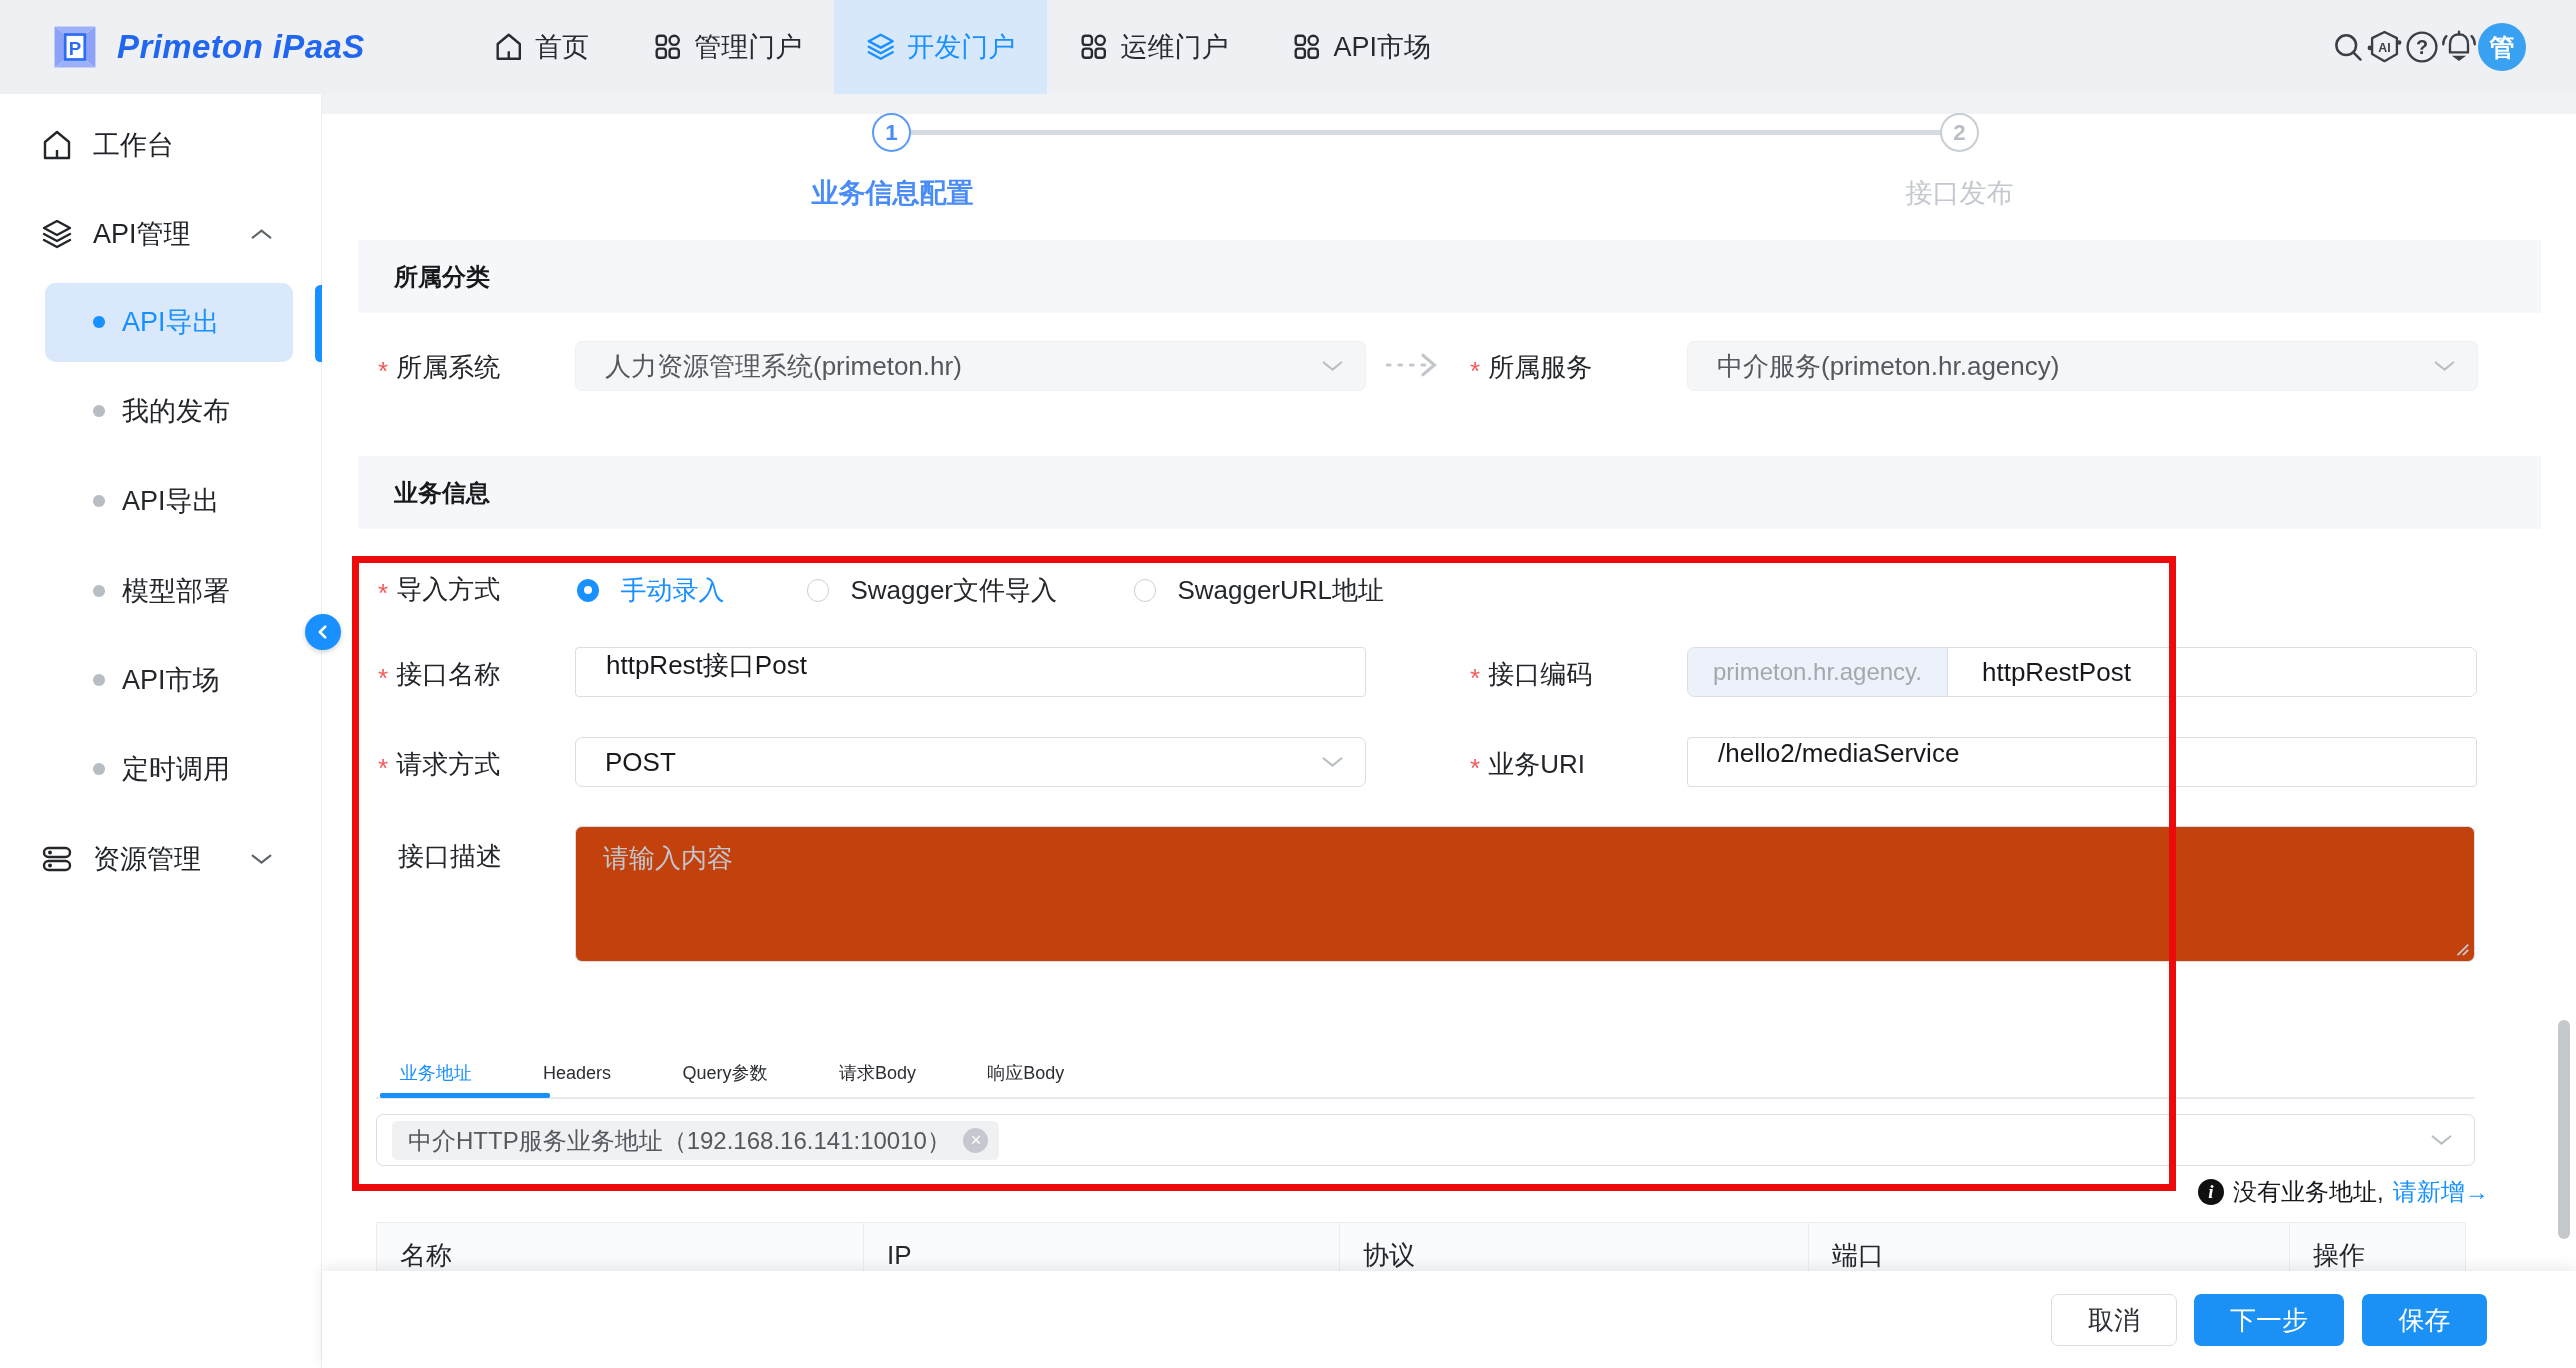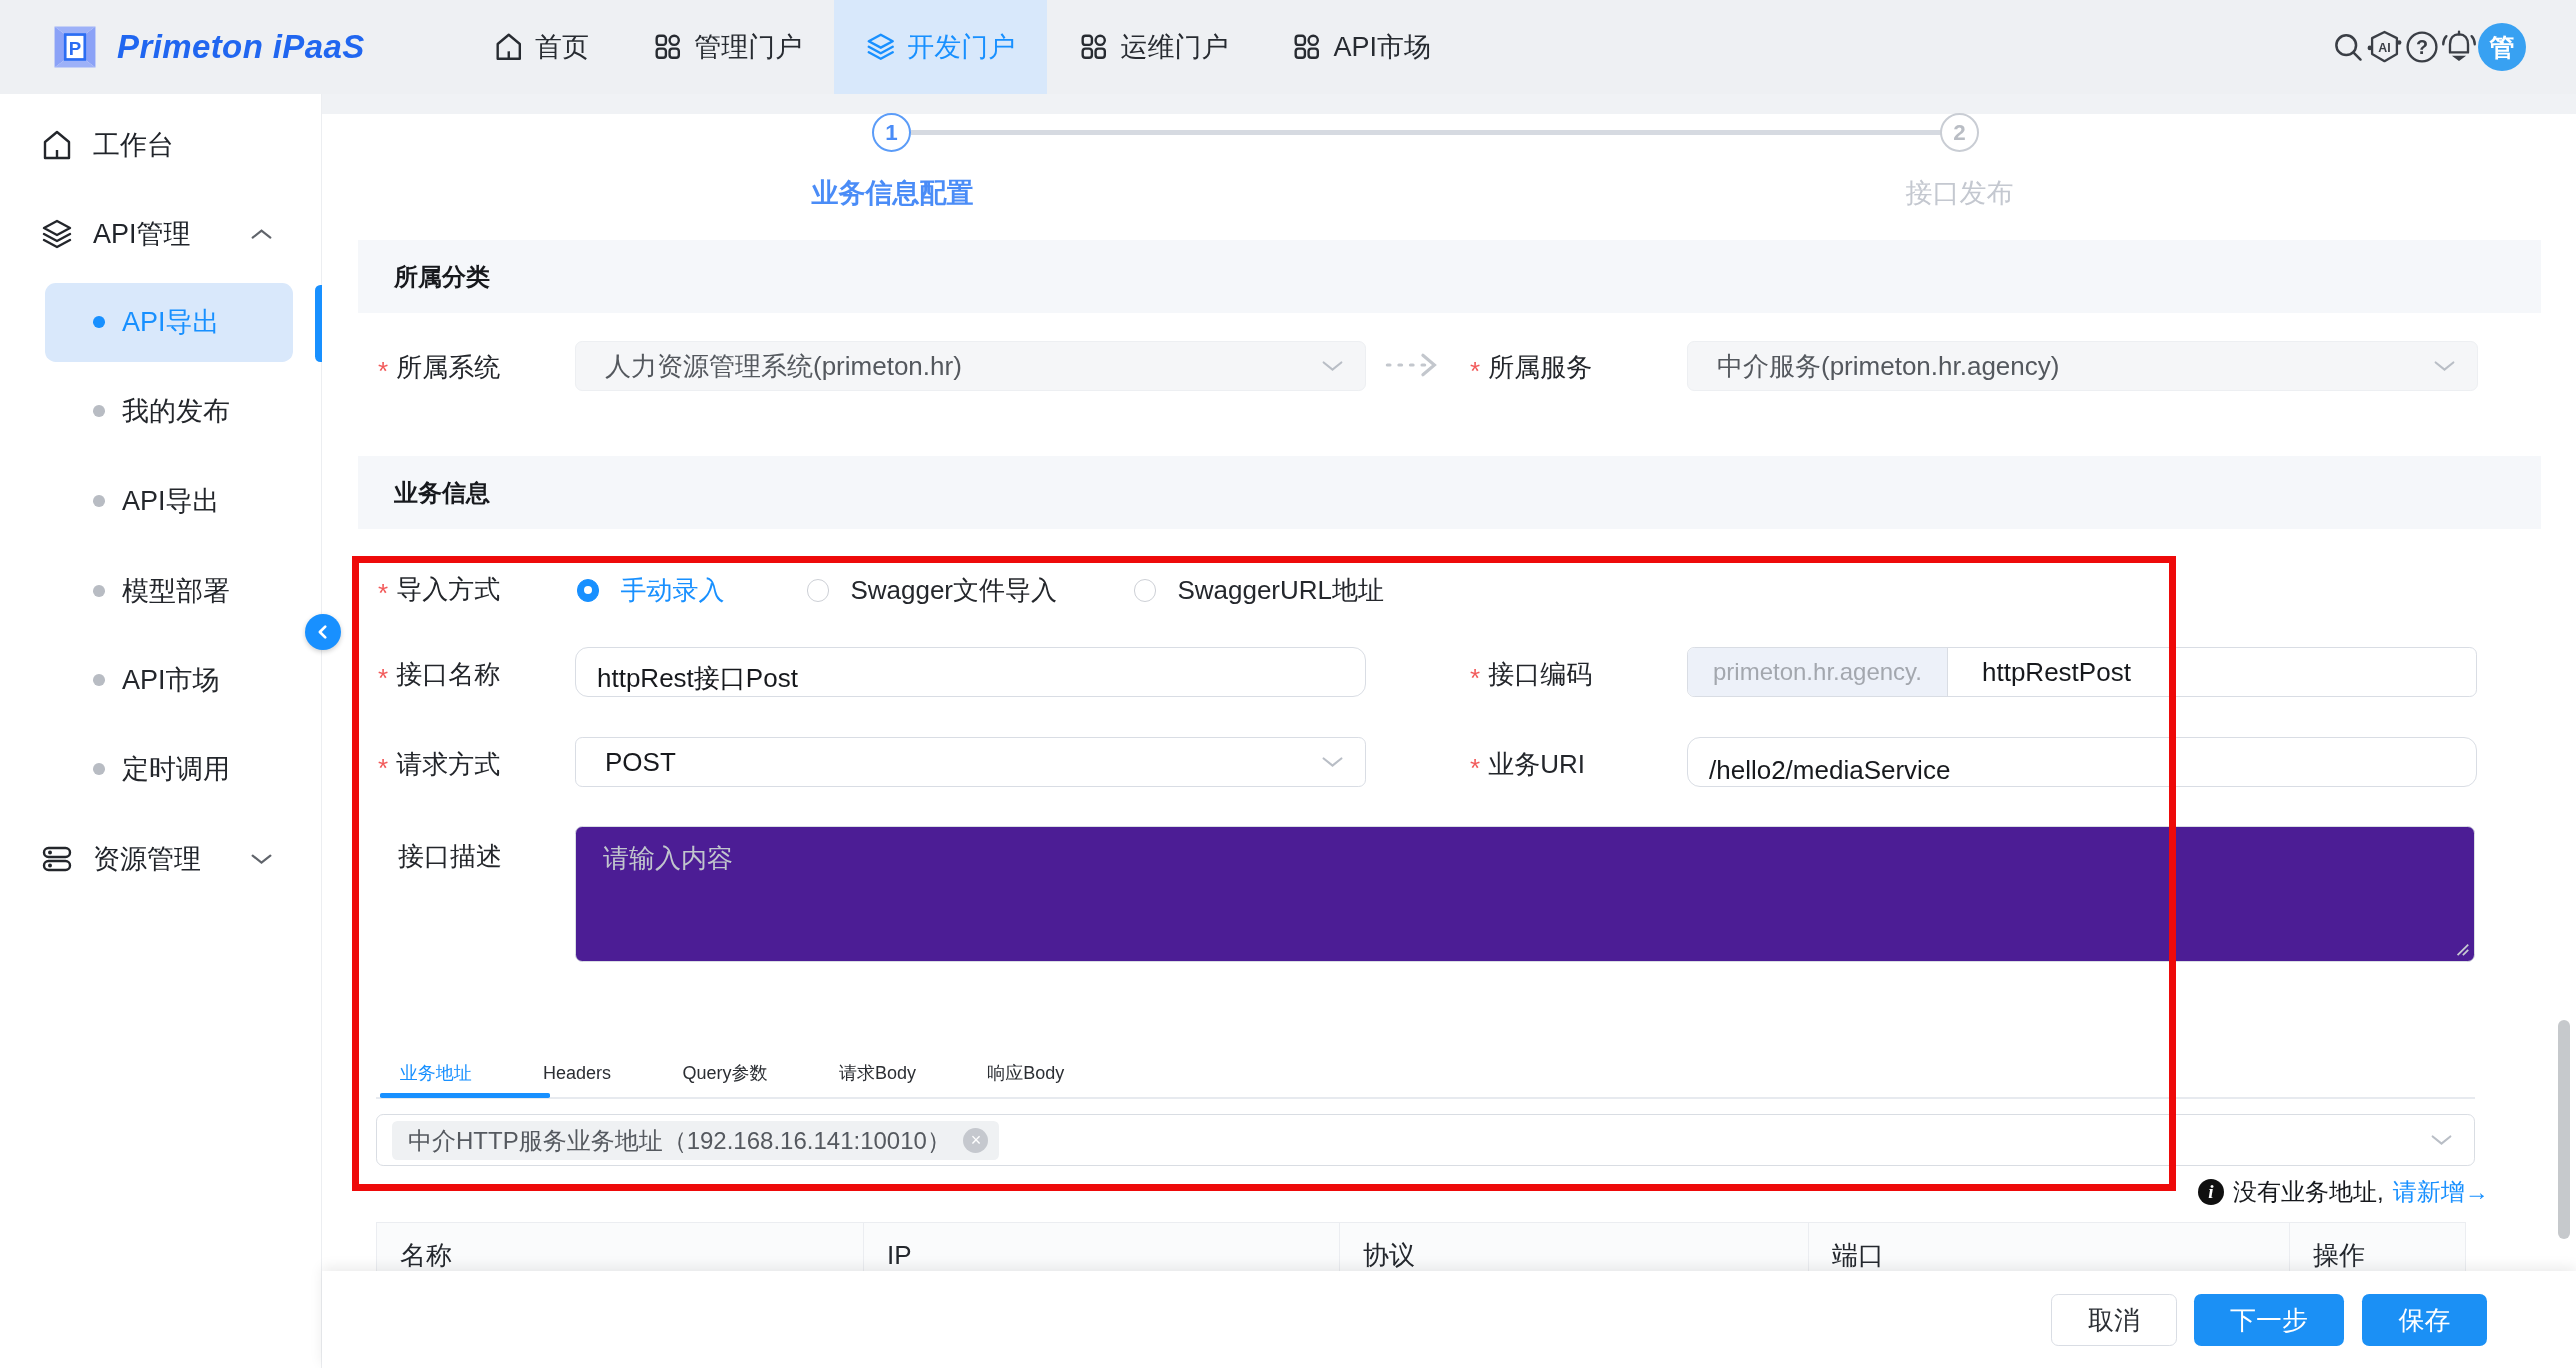--- a/index.html
+++ b/index.html
@@ -49,30 +49,30 @@
 
   
   .band{position:absolute;left:358px;width:2183px;height:73px;background:#f5f7fa;display:flex;align-items:center;padding-left:36px;font-size:24px;font-weight:700;color:#17191d}
 
   
   .flabel{position:absolute;height:30px;display:flex;align-items:center;gap:8px;font-size:26px;color:#23262b;white-space:nowrap}
   .req{color:#f25a5a;transform:translateY(3.6px);font-size:26px}
   .sel{position:absolute;height:50px;background:#f5f6f8;border:0.9px solid #edeff2;border-radius:7.2px;display:flex;align-items:center;padding:0 63px 0 29px;font-size:26px;color:#54585e;cursor:pointer}
   .sel.editable{background:#fff;border:1.8px solid #d9dde4;color:#17191d}
   .chev-abs{position:absolute;right:21.5px;top:50%;transform:translateY(-50%)}
-  .inp{position:absolute;height:50px;background:#fff;border:1.8px solid #d9dde4;border-radius:13px;display:flex;align-items:flex-end;padding:0 21px;font-size:26px;color:#17191d}
+  .inp{position:absolute;height:50px;background:#fff;border:1.8px solid #d9dde4;border-radius:4px;display:flex;align-items:flex-start;padding:0 30px;font-size:26px;color:#17191d}
   .inp-group{position:absolute;height:50px;border:1.8px solid #d9dde4;border-radius:7.2px;background:#fff;display:flex;overflow:hidden}
   .inp-prefix{width:260px;background:#edf1f9;border-right:1.8px solid #d9dde4;display:flex;align-items:center;justify-content:center;font-size:24px;color:#a3a7ae}
   .inp-val{flex:1;display:flex;align-items:center;padding-left:34px;font-size:26px;color:#17191d}
   .radio{position:absolute;display:flex;align-items:center;gap:21px;font-size:26px;color:#24272c;cursor:pointer}
   .rdot{width:22.4px;height:22.4px;border-radius:50%;border:1.8px solid #cdd0d6;background:#fff;position:relative;flex:none}
   .radio.on{color:#1890ff}
   .radio.on .rdot{background:#1890ff;border-color:#1890ff}
   .radio.on .rdot::after{content:"";position:absolute;left:50%;top:50%;transform:translate(-50%,-50%);width:8px;height:8px;border-radius:50%;background:#fff}
-  .txtarea{position:absolute;background:#4c1d95;border:1.8px solid #d9dde4;border-radius:7.2px;padding:14.3px 27px;font-size:26px;color:#c1c6cd;cursor:text}
+  .txtarea{position:absolute;background:#c2410c;border:1.8px solid #d9dde4;border-radius:7.2px;padding:14.3px 27px;font-size:26px;color:#c1c6cd;cursor:text}
   .resize-c{position:absolute;right:4.5px;bottom:4.5px}
 
   
   .tabs{position:absolute;left:380px;top:1054px;display:flex;height:39px}
   .tab{padding:0 19.7px;margin-right:32px;line-height:39px;font-size:18px;color:#2b2e33;cursor:pointer;white-space:nowrap}
   .tab.active{color:#1890ff}
   .tab-underline{position:absolute;left:380px;top:1093px;width:170px;height:4.5px;background:#1890ff;border-radius:1.8px;z-index:2}
   .tab-divider{position:absolute;left:376px;top:1097px;width:2099px;height:1.8px;background:#e7eaef}
 
   

